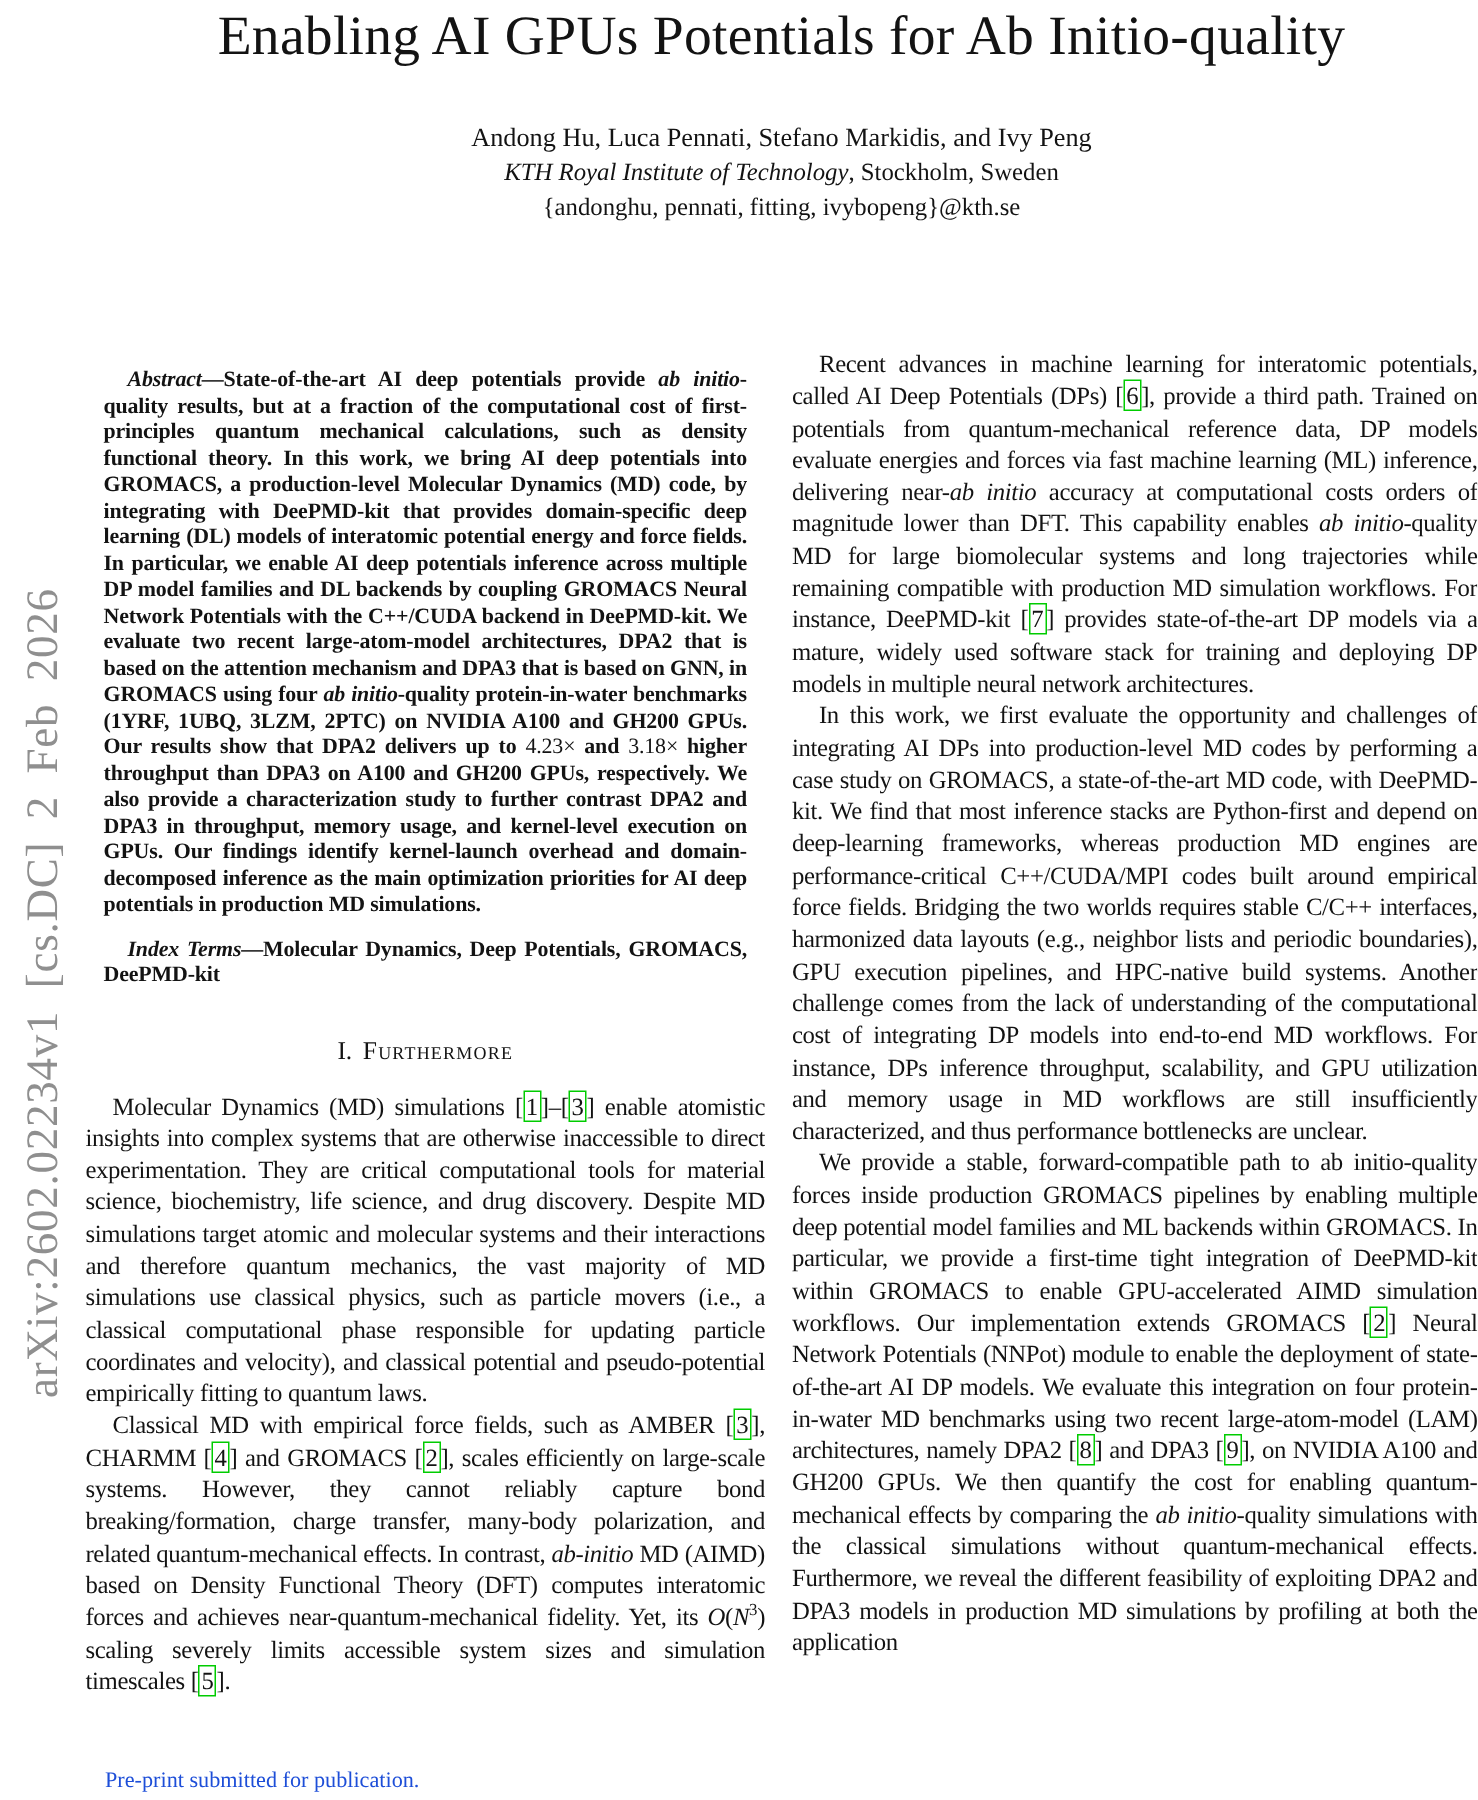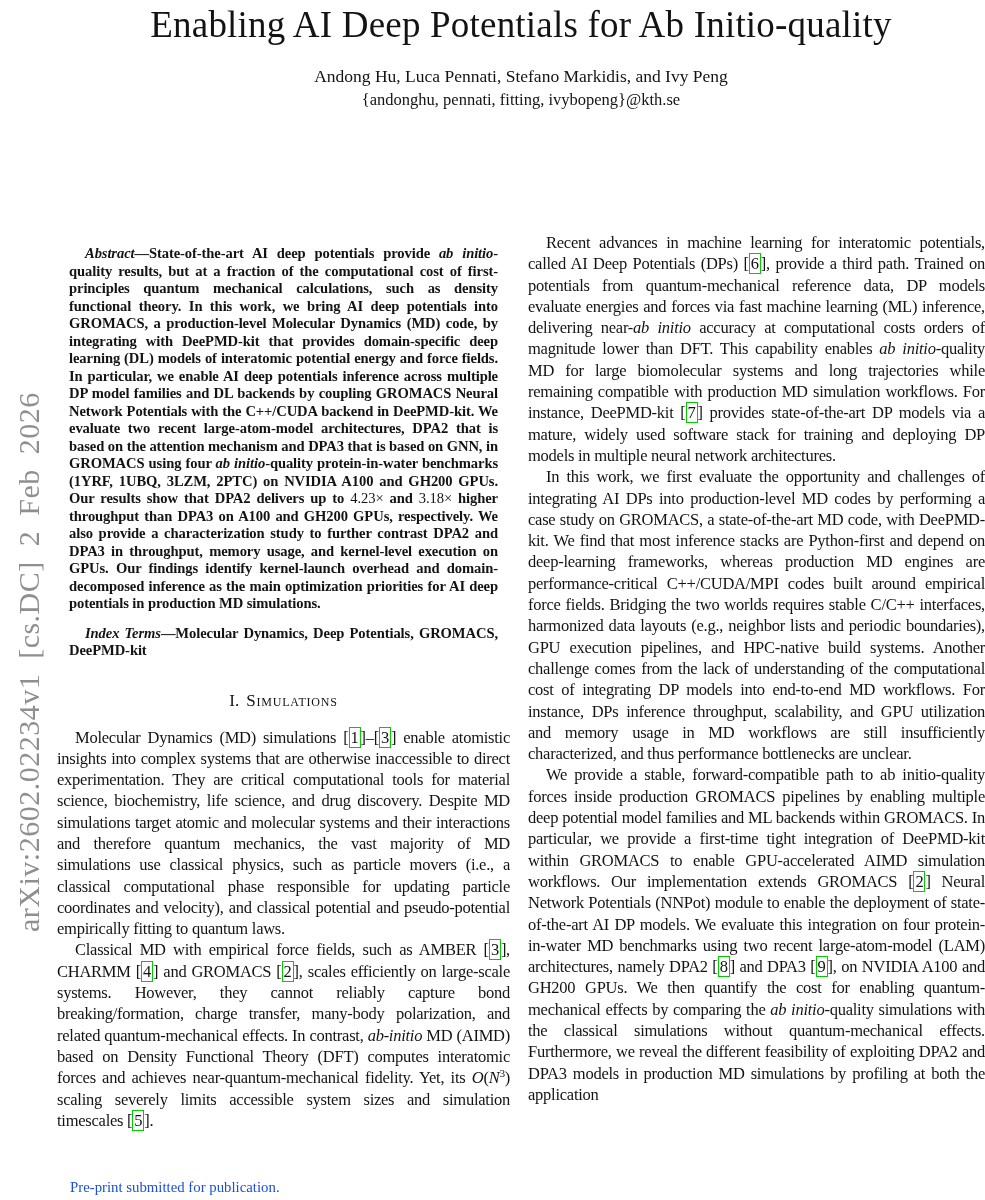--- a/index.html
+++ b/index.html
@@ -27,21 +27,21 @@
   .header{
     position:absolute;left:57px;top:0;width:928px;text-align:center;
   }
   .title{
     font-size:37px;
     line-height:50px;
     font-weight:400;
     margin:0;
     letter-spacing:0.2px;
   }
-  .authors{margin-top:14px;font-size:17.5px;line-height:24px;}
+  .authors{margin-top:29px;font-size:17.5px;line-height:24px;}
   .affiliation{font-size:16.5px;line-height:23px;}
   .email{font-size:16.5px;line-height:23px;}
   
   .col{position:absolute;text-align:justify;}
   .col-left{left:57px;top:233px;width:453px;height:934px;overflow:hidden;}
   .col-right{left:528px;top:232px;width:457px;height:968px;overflow:hidden;}
   .abstract,.index-terms{
     font-size:14.6px;
     line-height:17.5px;
     font-weight:700;
@@ -81,31 +81,32 @@
 </style>
 </head>
 <body>
 
 <div class="page">
 
   <div class="watermark">arXiv:2602.02234v1 [cs.DC] 2 Feb 2026</div>
 
   <div class="header">
     <h1 class="title">
-      <span style="display:block">Enabling AI Deep Potentials for Ab Initio-quality</span>
+      <span style="display:block">Enabling AI GPUs Potentials for Ab Initio-quality</span>
     </h1>
     <div class="authors">Andong Hu, Luca Pennati, Stefano Markidis, and Ivy Peng</div>
+    <div class="affiliation"><em>KTH Royal Institute of Technology</em>, Stockholm, Sweden</div>
     <div class="email">{andonghu, pennati, fitting, ivybopeng}@kth.se</div>
   </div>
 
   <div class="col col-left">
     <p class="abstract"><em>Abstract</em>—State-of-the-art AI deep potentials provide <em>ab initio</em>-quality results, but at a fraction of the computational cost of first-principles quantum mechanical calculations, such as density functional theory. In this work, we bring AI deep potentials into GROMACS, a production-level Molecular Dynamics (MD) code, by integrating with DeePMD-kit that provides domain-specific deep learning (DL) models of interatomic potential energy and force fields. In particular, we enable AI deep potentials inference across multiple DP model families and DL backends by coupling GROMACS Neural Network Potentials with the C++/CUDA backend in DeePMD-kit. We evaluate two recent large-atom-model architectures, DPA2 that is based on the attention mechanism and DPA3 that is based on GNN, in GROMACS using four <em>ab initio</em>-quality protein-in-water benchmarks (1YRF, 1UBQ, 3LZM, 2PTC) on NVIDIA A100 and GH200 GPUs. Our results show that DPA2 delivers up to <span class="mathn">4.23×</span> and <span class="mathn">3.18×</span> higher throughput than DPA3 on A100 and GH200 GPUs, respectively. We also provide a characterization study to further contrast DPA2 and DPA3 in throughput, memory usage, and kernel-level execution on GPUs. Our findings identify kernel-launch overhead and domain-decomposed inference as the main optimization priorities for AI deep potentials in production MD simulations.</p>
     <p class="index-terms"><em>Index Terms</em>—Molecular Dynamics, Deep Potentials, GROMACS, DeePMD-kit</p>
     <h2 class="section-heading">
-      <span class="num">I.</span><span class="sc">Simulations</span>
+      <span class="num">I.</span><span class="sc">Furthermore</span>
     </h2>
     <p class="body-par">Molecular Dynamics (MD) simulations [<span class="cite">1</span>]–[<span class="cite">3</span>] enable atomistic insights into complex systems that are otherwise inaccessible to direct experimentation. They are critical computational tools for material science, biochemistry, life science, and drug discovery. Despite MD simulations target atomic and molecular systems and their interactions and therefore quantum mechanics, the vast majority of MD simulations use classical physics, such as particle movers (i.e., a classical computational phase responsible for updating particle coordinates and velocity), and classical potential and pseudo-potential empirically fitting to quantum laws.</p>
     <p class="body-par">Classical MD with empirical force fields, such as AMBER [<span class="cite">3</span>], CHARMM [<span class="cite">4</span>] and GROMACS [<span class="cite">2</span>], scales efficiently on large-scale systems. However, they cannot reliably capture bond breaking/formation, charge transfer, many-body polarization, and related quantum-mechanical effects. In contrast, <em>ab-initio</em> MD (AIMD) based on Density Functional Theory (DFT) computes interatomic forces and achieves near-quantum-mechanical fidelity. Yet, its <span class="math">O</span>(<span class="math">N</span><sup>3</sup>) scaling severely limits accessible system sizes and simulation timescales [<span class="cite">5</span>].</p>
   </div>
 
   <div class="col col-right">
     <p class="body-par">Recent advances in machine learning for interatomic potentials, called AI Deep Potentials (DPs) [<span class="cite">6</span>], provide a third path. Trained on potentials from quantum-mechanical reference data, DP models evaluate energies and forces via fast machine learning (ML) inference, delivering near-<em>ab initio</em> accuracy at computational costs orders of magnitude lower than DFT. This capability enables <em>ab initio</em>-quality MD for large biomolecular systems and long trajectories while remaining compatible with production MD simulation workflows. For instance, DeePMD-kit [<span class="cite">7</span>] provides state-of-the-art DP models via a mature, widely used software stack for training and deploying DP models in multiple neural network architectures.</p>
     <p class="body-par">In this work, we first evaluate the opportunity and challenges of integrating AI DPs into production-level MD codes by performing a case study on GROMACS, a state-of-the-art MD code, with DeePMD-kit. We find that most inference stacks are Python-first and depend on deep-learning frameworks, whereas production MD engines are performance-critical C++/CUDA/MPI codes built around empirical force fields. Bridging the two worlds requires stable C/C++ interfaces, harmonized data layouts (e.g., neighbor lists and periodic boundaries), GPU execution pipelines, and HPC-native build systems. Another challenge comes from the lack of understanding of the computational cost of integrating DP models into end-to-end MD workflows. For instance, DPs inference throughput, scalability, and GPU utilization and memory usage in MD workflows are still insufficiently characterized, and thus performance bottlenecks are unclear.</p>
     <p class="body-par">We provide a stable, forward-compatible path to ab initio-quality forces inside production GROMACS pipelines by enabling multiple deep potential model families and ML backends within GROMACS. In particular, we provide a first-time tight integration of DeePMD-kit within GROMACS to enable GPU-accelerated AIMD simulation workflows. Our implementation extends GROMACS [<span class="cite">2</span>] Neural Network Potentials (NNPot) module to enable the deployment of state-of-the-art AI DP models. We evaluate this integration on four protein-in-water MD benchmarks using two recent large-atom-model (LAM) architectures, namely DPA2 [<span class="cite">8</span>] and DPA3 [<span class="cite">9</span>], on NVIDIA A100 and GH200 GPUs. We then quantify the cost for enabling quantum-mechanical effects by comparing the <em>ab initio</em>-quality simulations with the classical simulations without quantum-mechanical effects. Furthermore, we reveal the different feasibility of exploiting DPA2 and DPA3 models in production MD simulations by profiling at both the application</p>
   </div>

